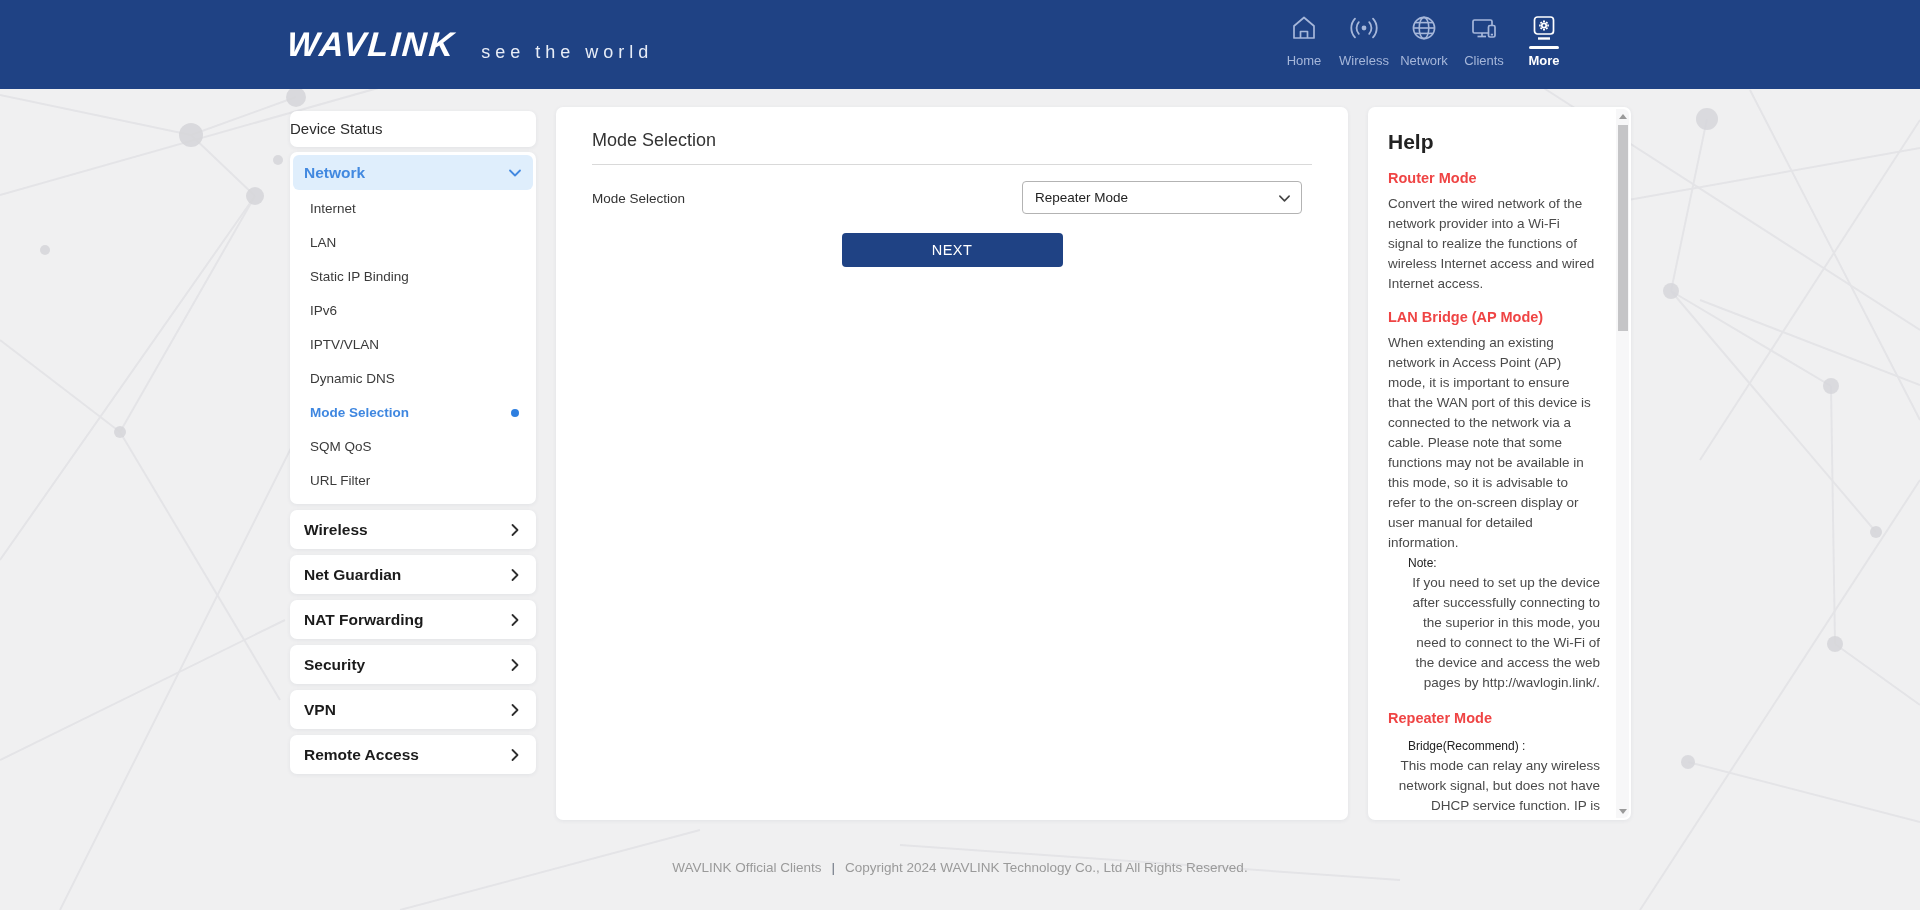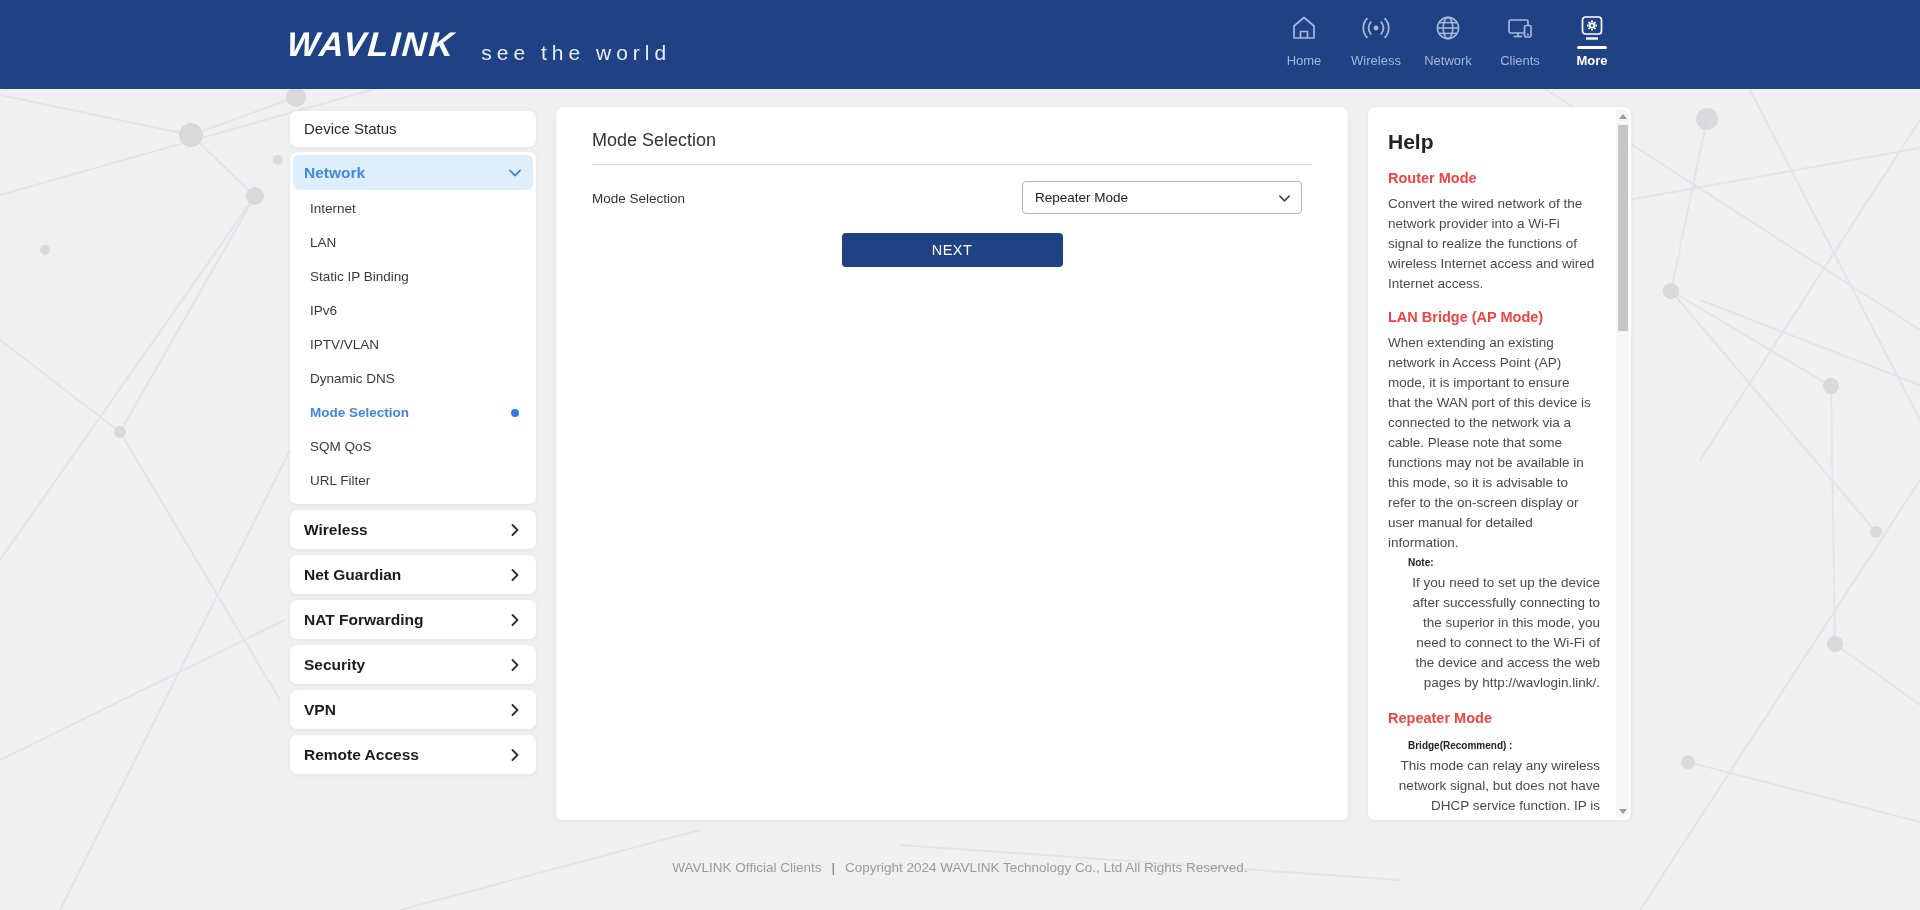--- a/index.html
+++ b/index.html
@@ -14,37 +14,37 @@
   
   .navbar {
     position:absolute; left:0; top:0; width:1920px; height:89px;
     background:#1f4284; z-index:5; display:flex; align-items:center;
   }
   .logo { position:absolute; left:287px; top:0; height:89px; display:flex; align-items:center; }
   .brand {
     color:#fff; font-size:34px; font-weight:bold; letter-spacing:2px;
     font-style:italic; transform:skewX(-4deg);
   }
-  .tagline { color:#e8edf7; font-size:21px; letter-spacing:5px; margin-left:26px; margin-top:16px; }
-  .nav-items { position:absolute; left:1276px; top:12px; display:flex; gap:16px;align-items:center; }
+  .tagline { color:#e8edf7; font-size:18px; letter-spacing:5px; margin-left:26px; margin-top:16px; }
+  .nav-items { position:absolute; left:1276px; top:12px; display:flex; gap:4px;align-items:center; }
   .nav-item { width:56px; display:flex; flex-direction:column; align-items:center; cursor:pointer; color:#a6b7da; }
   .nav-item svg { width:32px; height:32px; display:block; }
   .nav-item .nav-label { font-size:13px; margin-top:4px; }
   .nav-item.active { color:#ffffff; }
   .nav-item.active .nav-label { font-weight:bold; }
   .nav-underline { width:30px; height:3px; background:transparent; margin-top:2px; border-radius:2px; }
   .nav-item.active .nav-underline { background:#ffffff; }
 
   
   .card { position:absolute; background:#fff; border-radius:7px; box-shadow:0 1px 4px rgba(40,60,90,.07); z-index:2; }
 
   
   .sidebar { position:absolute; left:290px; top:111px; width:246px; z-index:3; }
   .side-card { position:relative; background:#fff; border-radius:7px; box-shadow:0 1px 4px rgba(40,60,90,.07); }
-  .device-card { height:36px; line-height:36px; padding-left:14px; font-size:15px; font-weight:500; color:#2b2b2b; cursor:pointer; }
+  .device-card { height:36px; line-height:36px; font-size:15px; font-weight:500; color:#2b2b2b; cursor:pointer; }
   .network-card { margin-top:5px; padding:3px 3px 6px; }
   .group-header {
     height:35px; display:flex; align-items:center; justify-content:space-between;
     padding:0 11px; border-radius:6px; cursor:pointer;
   }
   .group-header.open { background:#dfeefc; color:#4289e0; }
   .group-header .group-label { font-size:15.5px; font-weight:600; }
   .subitems { padding:2px 0 0; }
   .subitem {
     height:34px; line-height:34px; padding-left:17px; font-size:13.5px; color:#3a3a3a;
@@ -80,21 +80,21 @@
     font-size:14.5px; letter-spacing:.5px; cursor:pointer; font-family:inherit;
   }
 
   
   .help-card { left:1368px; top:107px; width:263px; height:713px; overflow:hidden; }
   .help-content { position:absolute; left:20px; top:22px; width:212px; height:691px; overflow:hidden; }
   .help-title { font-size:21px; font-weight:bold; color:#222; line-height:26px; }
   .help-heading { font-size:14.5px; font-weight:bold; color:#ef4444; margin-top:14px; line-height:19px; }
   .help-heading.mt16 { margin-top:16px; }
   .help-p { font-size:13.5px; color:#4a4a4a; line-height:20px; margin-top:6px; white-space:pre-line; }
-  .help-label { font-size:10px; font-weight:bold; color:#222; line-height:20px;padding-left:20px; }
+  .help-label { font-size:12px; font-weight:normal; color:#222; line-height:20px;padding-left:20px; }
   .help-label.mt8 { margin-top:8px; }
   .help-p.tight { margin-top:0;text-align:right; }
   
   .scrollbar { position:absolute; right:2px; top:2px; width:13px; height:709px; background:#f7f7f8; border-radius:0 6px 6px 0; }
   .sb-arrow { position:absolute; left:0; width:13px; height:14px; display:flex; align-items:center; justify-content:center; cursor:pointer; }
   .sb-arrow.up { top:0; }
   .sb-arrow.down { bottom:0; }
   .tri-up { width:0; height:0; border-left:4px solid transparent; border-right:4px solid transparent; border-bottom:5px solid #9a9a9a; }
   .tri-down { width:0; height:0; border-left:4px solid transparent; border-right:4px solid transparent; border-top:5px solid #9a9a9a; }
   .sb-thumb { position:absolute; left:1.5px; top:16px; width:10px; height:206px; background:#c5c5c7; cursor:pointer; }

